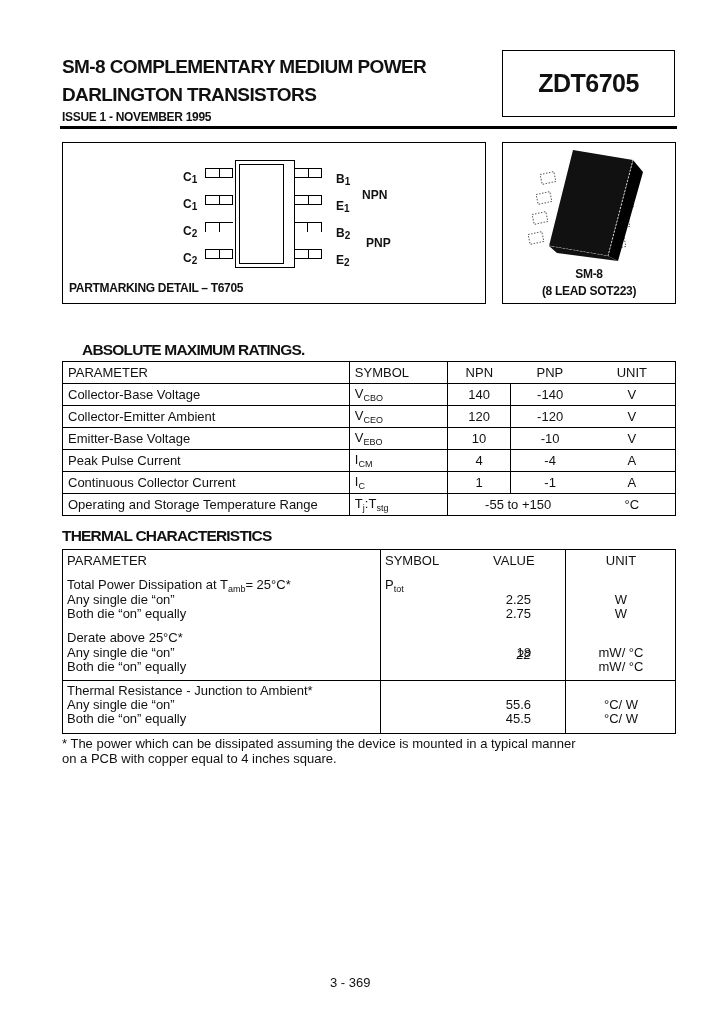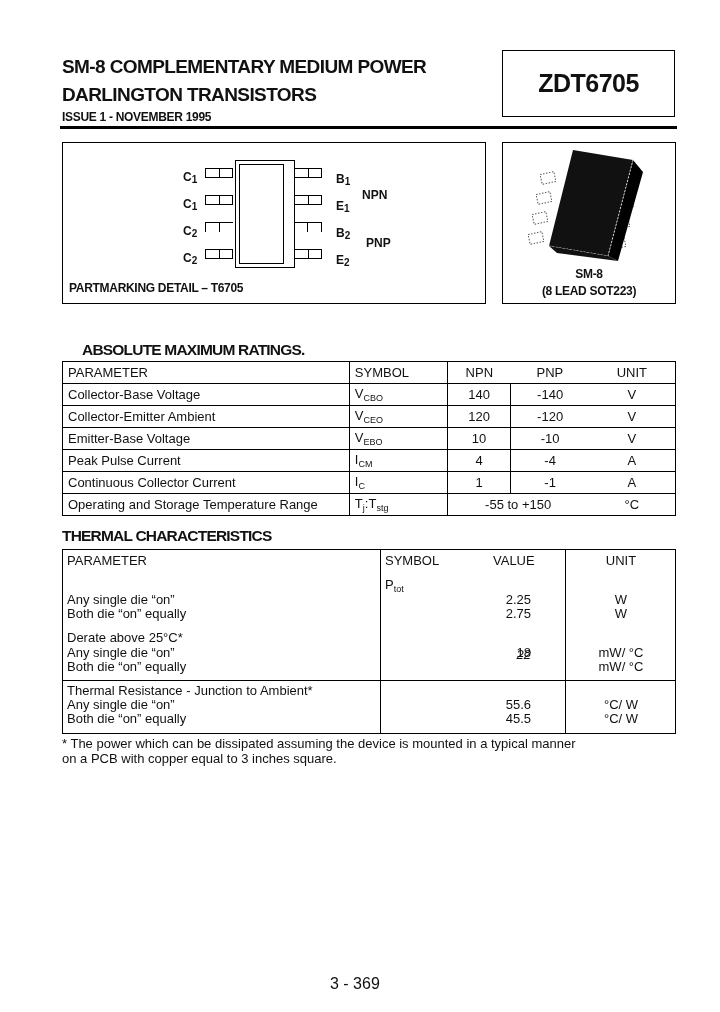--- a/index.html
+++ b/index.html
@@ -157,20 +157,21 @@
 <div class="thermal">
   <div class="vl" style="left:317px;"></div>
   <div class="vl" style="left:502px;"></div>
   <div class="hl" style="top:130px;"></div>
 
   <div class="t" style="left:4px;top:4px;">PARAMETER</div>
   <div class="t" style="left:322px;top:4px;">SYMBOL</div>
   <div class="t" style="left:430px;top:4px;">VALUE</div>
   <div class="t ctr" style="left:502px;width:112px;top:4px;">UNIT</div>
 
+  <div class="t" style="left:4px;top:28px;"><span>Total Power Dissipation at T</span><sub class="s">amb</sub><span>= 25°C*</span></div>
   <div class="t" style="left:322px;top:28px;"><span>P</span><sub class="s">tot</sub></div>
   <div class="t" style="left:4px;top:43px;">Any single die “on”</div>
   <div class="t r" style="left:420px;width:48px;top:43px;">2.25</div>
   <div class="t ctr" style="left:502px;width:112px;top:43px;">W</div>
   <div class="t" style="left:4px;top:57px;">Both die “on” equally</div>
   <div class="t r" style="left:420px;width:48px;top:57px;">2.75</div>
   <div class="t ctr" style="left:502px;width:112px;top:57px;">W</div>
 
   <div class="t" style="left:4px;top:81px;">Derate above 25°C*</div>
   <div class="t" style="left:4px;top:96px;">Any single die “on”</div>
@@ -183,15 +184,15 @@
   <div class="t" style="left:4px;top:134px;">Thermal Resistance - Junction to Ambient*</div>
   <div class="t" style="left:4px;top:148px;">Any single die “on”</div>
   <div class="t r" style="left:420px;width:48px;top:148px;">55.6</div>
   <div class="t ctr" style="left:502px;width:112px;top:148px;">°C/ W</div>
   <div class="t" style="left:4px;top:162px;">Both die “on” equally</div>
   <div class="t r" style="left:420px;width:48px;top:162px;">45.5</div>
   <div class="t ctr" style="left:502px;width:112px;top:162px;">°C/ W</div>
 </div>
 
 <div class="abs foot" style="left:62px;top:736px;">* The power which can be dissipated assuming the device is mounted in a typical manner</div>
-<div class="abs foot" style="left:62px;top:751px;">on a PCB with copper equal to 3 inches square.</div>
+<div class="abs foot" style="left:62px;top:751px;">on a PCB with copper equal to 4 inches square.</div>
 
-<div class="abs" style="left:330px;top:975px;font-size:16px;">3 - 369</div>
+<div class="abs" style="left:330px;top:975px;font-size:13px;">3 - 369</div>
 
 </body></html>

